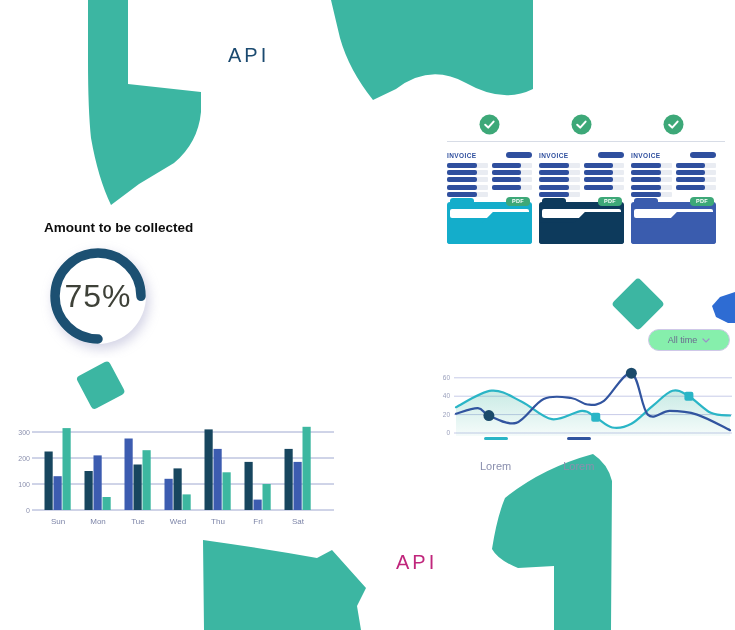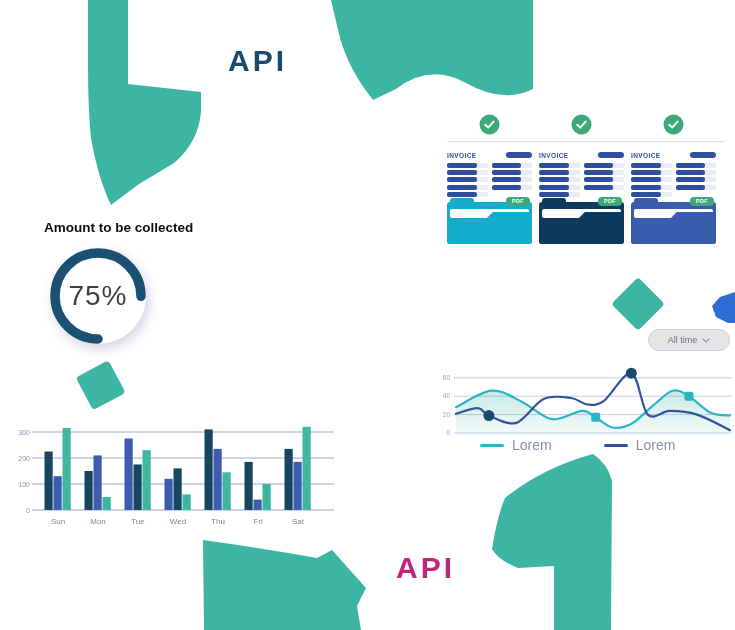--- a/index.html
+++ b/index.html
@@ -1,26 +1,26 @@
 <!DOCTYPE html>
 <html style="--teal: #3CB6A2; --apinavy: #1B4A70; --magenta: #C0267C; --green: #3DA878; --invblue: #2F4F9E; --rowgray: #E9ECF2;"><head>
 <meta charset="utf-8">
 <style>
   html,body{margin:0;padding:0;background:#fff;}
   .stage{position:relative;width:735px;height:630px;background:#fff;overflow:hidden;
          font-family:"Liberation Sans",sans-serif;}
   .bg{position:absolute;left:0;top:0;width:735px;height:630px;}
-  .api{position:absolute;font-weight:bold;font-size:30px;letter-spacing:3px;}
+  .api{position:absolute;font-weight:normal;font-size:20px;letter-spacing:3px;}
   .api-top{left:228px;top:44px;color:var(--apinavy);}
   .api-bottom{left:396px;top:551px;color:var(--magenta);}
   
   .donut-title{position:absolute;left:44px;top:220px;font-size:13.5px;font-weight:bold;color:#0d0d0d;}
   .donut-svg{position:absolute;left:36px;top:234px;}
   .donut-value{position:absolute;left:36px;top:234px;width:124px;height:124px;display:flex;
-               align-items:center;justify-content:center;font-size:28px;font-weight:300;
+               align-items:center;justify-content:center;font-size:32px;font-weight:300;
                color:#3e4138;letter-spacing:1px;}
   
   .invoices{position:absolute;left:447px;top:114px;width:284px;}
   .checks{display:flex;}
   .checks .chk{width:85px;display:flex;justify-content:center;}
   .checks .chk + .chk{margin-left:7px;}
   .sep{height:1px;background:#d7dce6;margin:6px 0 8px 0;width:98%;}
   .cards{display:flex;}
   .card{width:85px;}
   .card + .card{margin-left:7px;}
@@ -43,24 +43,24 @@
   .folder .front{position:absolute;left:0;top:14px;width:100%;height:32px;background:var(--fc);
                border-radius:0 0 3px 3px;
                clip-path:polygon(0 32%,42% 32%,54% 0,100% 0,100% 100%,0 100%);}
   .pdf{position:absolute;right:2px;top:-1px;min-width:20px;height:9px;background:var(--green);
        border-radius:4px;color:#fff;font-size:5.5px;font-weight:bold;line-height:9px;
        text-align:center;letter-spacing:.3px;padding:0 2px;}
   
   .linechart{position:absolute;left:440px;top:324px;width:295px;height:130px;}
   .dropdown{position:absolute;right:5px;top:5px;width:80px;height:20px;border:1px solid #cfc8e8;
             border-radius:11px;display:flex;align-items:center;justify-content:center;gap:5px;
-            font-size:9px;color:#6a6a8e;background:#e5e5e5;cursor:pointer;}
+            font-size:9px;color:#6a6a8e;background:#86efac;cursor:pointer;}
   .lc-svg{position:absolute;left:0;top:28px;}
   .legend{position:absolute;left:40px;top:113px;display:flex;gap:52px;}
-  .legend .li{display:flex;align-items:center;gap:8px;font-size:14px;color:#8a8fae;}
+  .legend .li{display:flex;align-items:center;gap:20px;font-size:11px;color:#8a8fae;flex-direction:column;}
   .legend .dash{width:24px;height:3px;border-radius:2px;display:inline-block;}
   
   .barchart{position:absolute;left:16px;top:416px;}
 </style>
 </head>
 <body>
 
 <div class="stage">
 
   <svg class="bg" viewBox="0 0 735 630">

